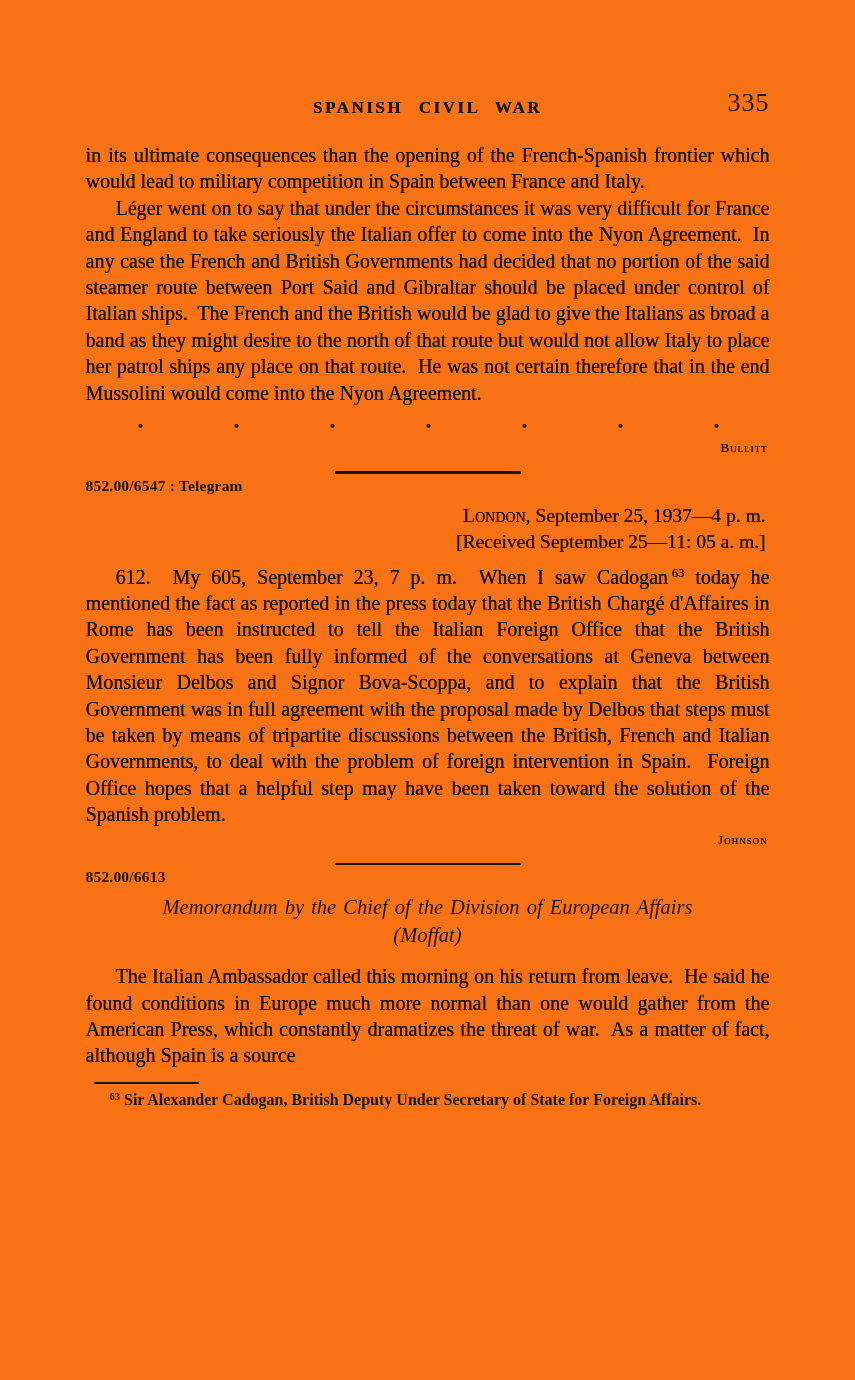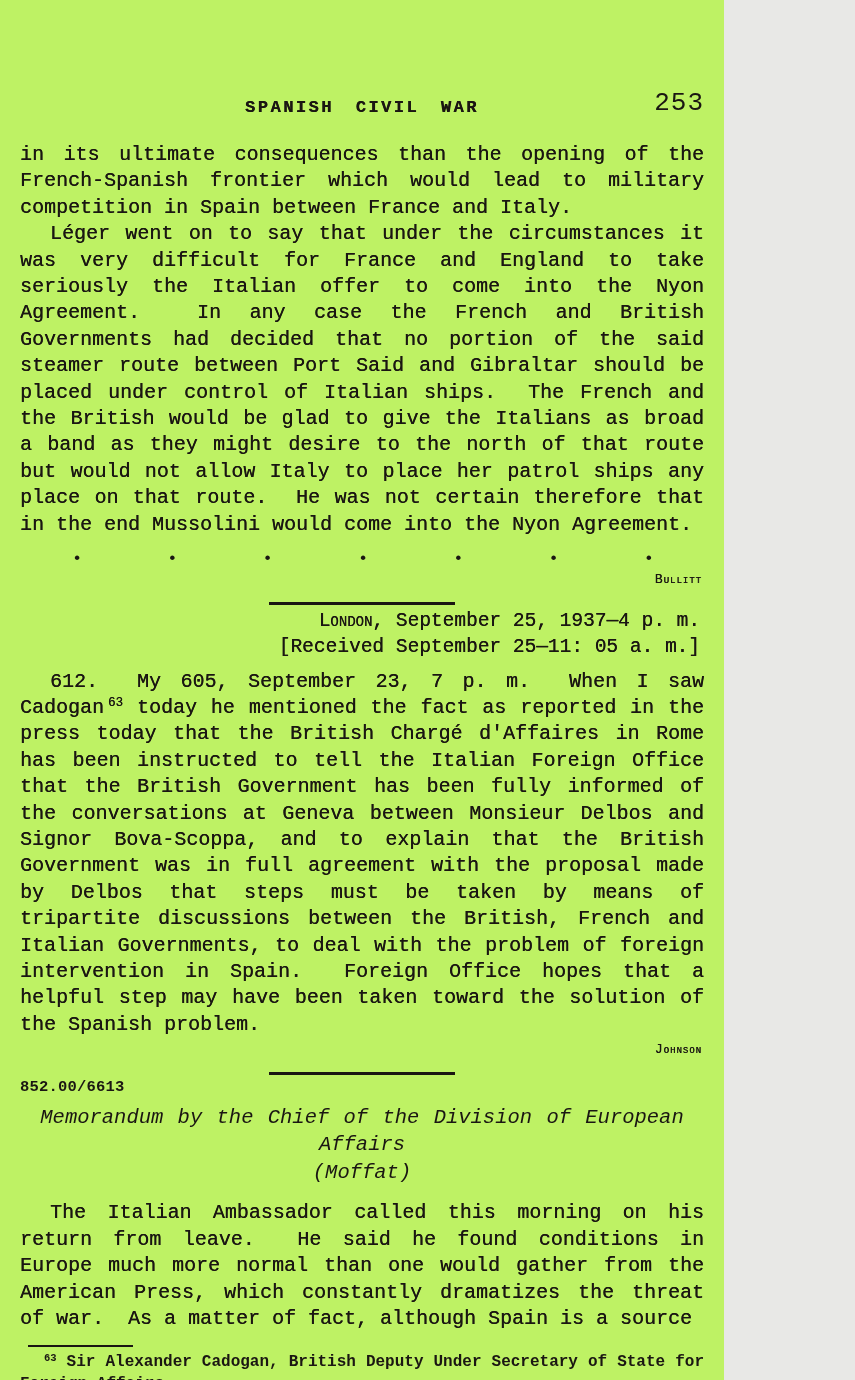--- a/index.html
+++ b/index.html
@@ -1,26 +1,26 @@
 <!DOCTYPE html>
 <html><head>
 <meta charset="utf-8">
 <title>Document</title>
 <style>
   html, body { margin: 0; padding: 0; }
   body { background: #e8e8e6; }
 
   .page {
     position: relative;
-    width: 724px;
+    width: 855px;
     height: 1380px;
-    background: #bef264;
+    background: #f97316;
     overflow: hidden;
     box-sizing: border-box;
-    font-family: Liberation Mono, monospace;
+    font-family: Liberation Serif, serif;
     color: #1a1612;
   }
 
   .content {
     width: 684px;
     margin: 0 auto;
     padding-top: 92px;
   }
 
   
@@ -145,40 +145,41 @@
   }
 </style>
 </head>
 <body>
 
 <div class="page">
   <div class="content">
 
     <div class="running-header">
       <div class="header-title">SPANISH CIVIL WAR</div>
-      <div class="page-number">253</div>
+      <div class="page-number">335</div>
     </div>
 
     <p class="body-para no-indent">in its ultimate consequences than the opening of the French-Spanish frontier which would lead to military competition in Spain between France and Italy.</p>
     <p class="body-para">Léger went on to say that under the circumstances it was very difficult for France and England to take seriously the Italian offer to come into the Nyon Agreement.  In any case the French and British Governments had decided that no portion of the said steamer route between Port Said and Gibraltar should be placed under control of Italian ships.  The French and the British would be glad to give the Italians as broad a band as they might desire to the north of that route but would not allow Italy to place her patrol ships any place on that route.  He was not certain therefore that in the end Mussolini would come into the Nyon Agreement.</p>
 
     <div class="dots-row">
       <span>•</span>
       <span>•</span>
       <span>•</span>
       <span>•</span>
       <span>•</span>
       <span>•</span>
       <span>•</span>
     </div>
 
     <div class="signature">Bullitt</div>
 
     <div class="section-rule"></div>
 
+    <div class="doc-ref">852.00/6547 : Telegram</div>
 
 
     <div class="dateline-block">
       <div class="dateline"><span class="sc">London</span><span>, September 25, 1937—4 p. m.</span></div>
       <div class="dateline">[Received September 25—11: 05 a. m.]</div>
     </div>
 
     <p class="body-para telegram-body"><span>612.  My 605, September 23, 7 p. m.  When I saw Cadogan</span><sup class="fn-ref">63</sup><span> today he mentioned the fact as reported in the press today that the British Chargé d'Affaires in Rome has been instructed to tell the Italian Foreign Office that the British Government has been fully informed of the conversations at Geneva between Monsieur Delbos and Signor Bova-Scoppa, and to explain that the British Government was in full agreement with the proposal made by Delbos that steps must be taken by means of tripartite discussions between the British, French and Italian Governments, to deal with the problem of foreign intervention in Spain.  Foreign Office hopes that a helpful step may have been taken toward the solution of the Spanish problem.</span></p>
 
     <div class="signature">Johnson</div>

